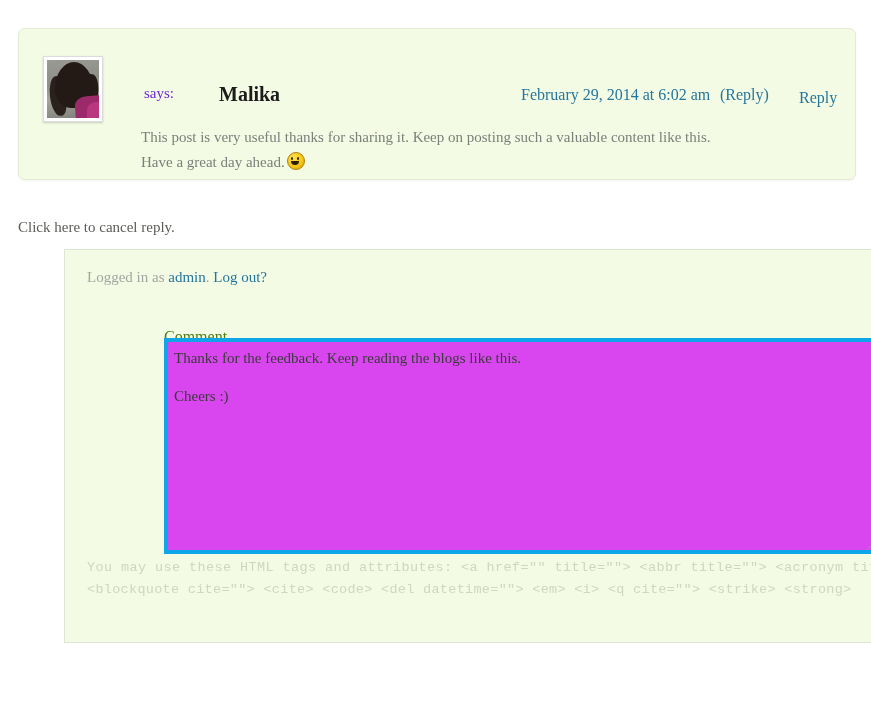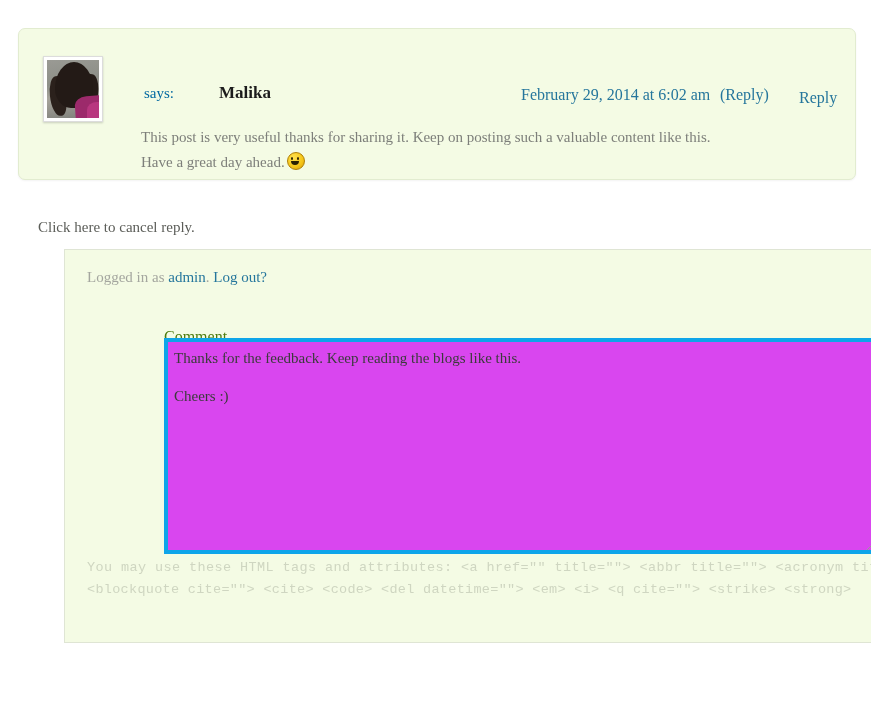--- a/index.html
+++ b/index.html
@@ -107,27 +107,27 @@
     left: 106px;
     top: 56px;
     right: 16px;
     height: 26px;
   }
   .says {
     position: absolute;
     left: 19px;
     top: 0;
     font-size: 15px;
-    color: #0369a1;
+    color: #6d28d9;
   }
   .author {
     position: absolute;
     left: 94px;
     top: -2px;
-    font-size: 17px;
+    font-size: 20px;
     font-weight: bold;
     color: #1c1c1c;
   }
   .meta-date {
     position: absolute;
     left: 396px;
     top: 1px;
     font-size: 16px;
     color: #25769c;
     text-decoration: none;
@@ -188,21 +188,20 @@
   }
 
   
   .cancel-reply {
     position: absolute;
     left: 18px;
     top: 219px;
     font-size: 15px;
     color: #5b5d58;
     text-decoration: none;
-    margin-left: 20px;
   }
 
   
   .respond {
     position: absolute;
     left: 18px;
     top: 249px;
     width: 842px;
     height: 394px;
     box-sizing: border-box;

